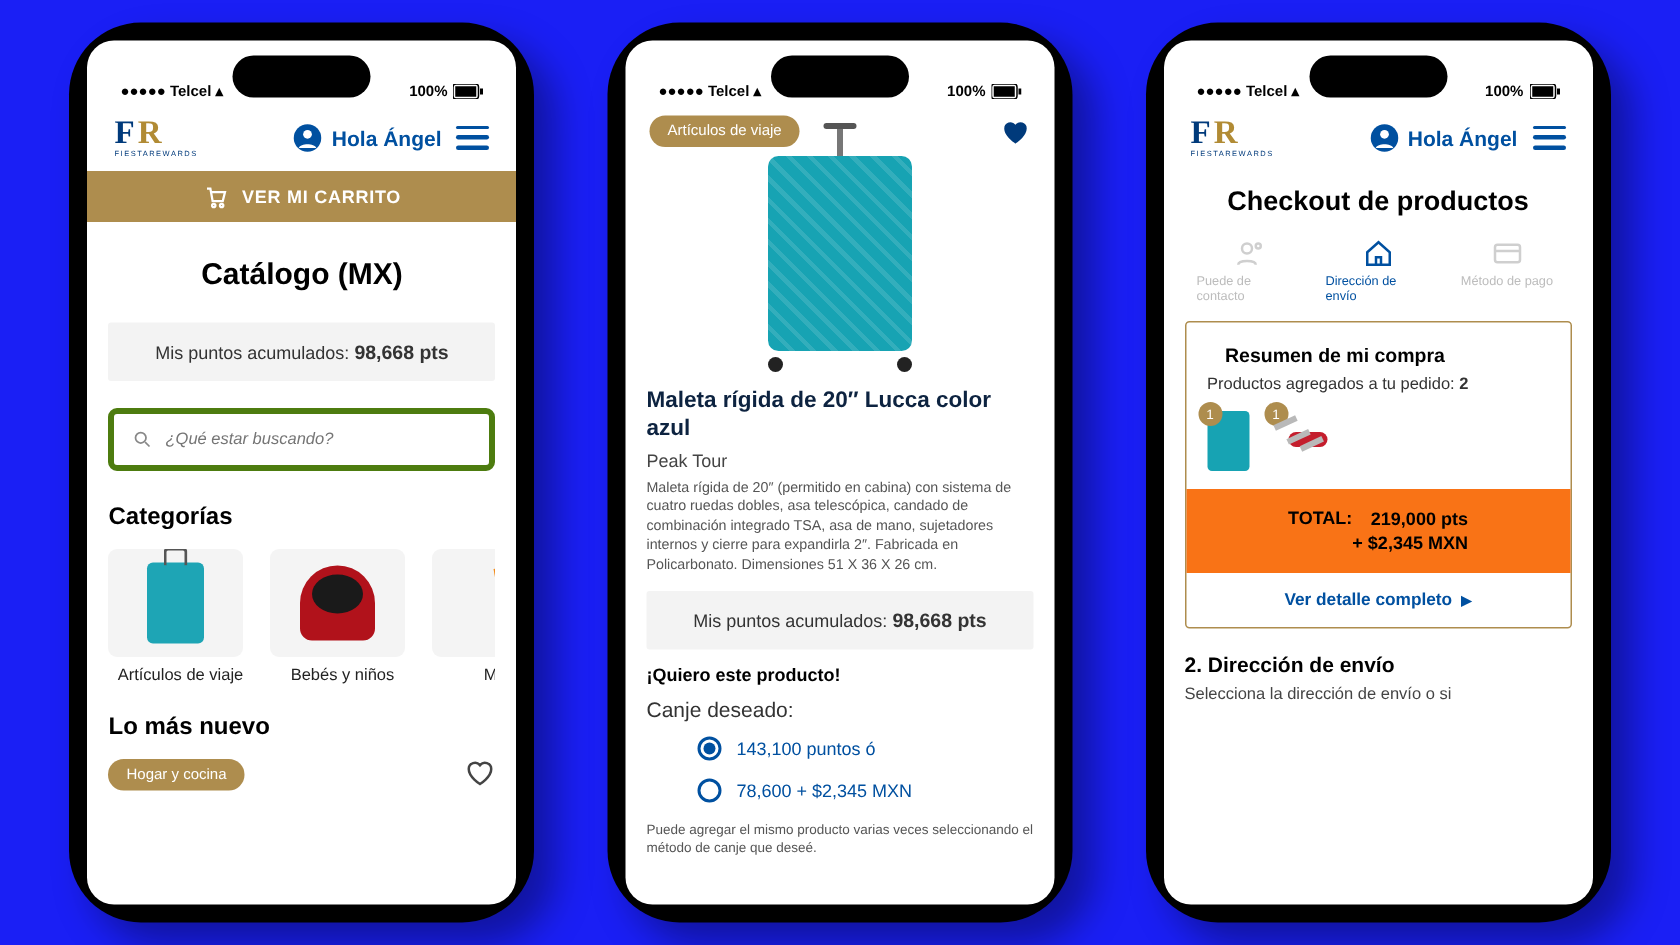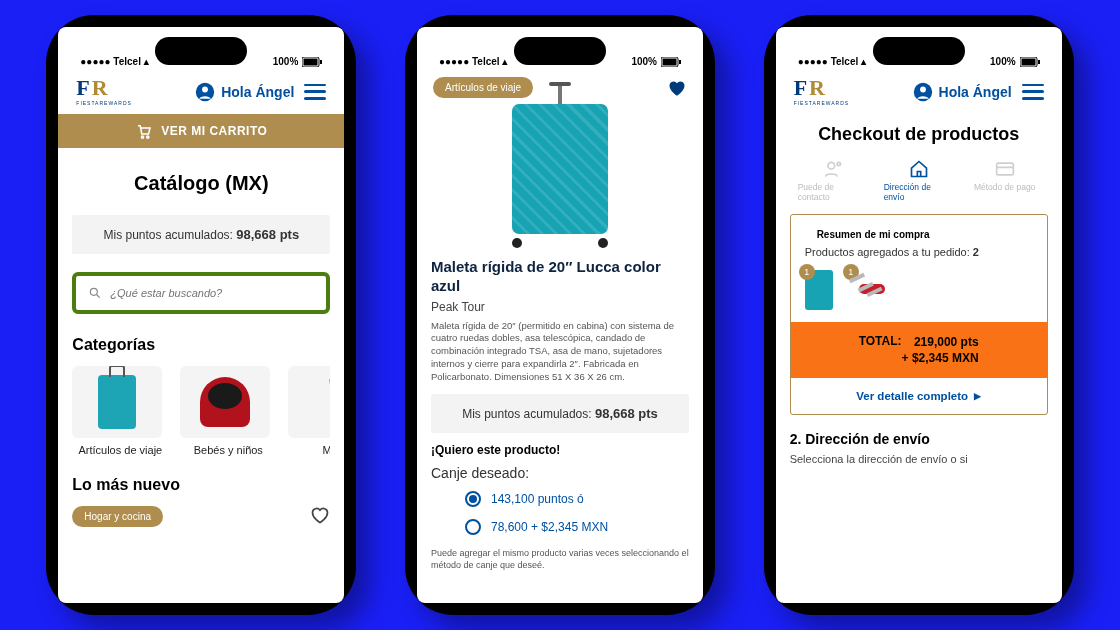--- a/index.html
+++ b/index.html
@@ -17,21 +17,21 @@
     padding: 12px;
     box-shadow: 14px 14px 24px rgba(0,0,0,.35);
     position: relative;
     flex-shrink:0;
   }
   .phone:before { 
     content:""; position:absolute; top:22px; left:50%; transform:translateX(-50%);
     width:92px; height:28px; background:#000; border-radius:20px; z-index:5;
   }
   .screen {
-    width:100%; height:100%; background:#fff; border-radius:8px;
+    width:100%; height:100%; background:#fff; border-radius:18px;
     overflow:hidden; position:relative;
   }
   .status {
     height:42px; display:flex; justify-content:space-between; align-items:flex-end;
     padding:0 22px 2px; font-size:10px; font-weight:600; color:#000;
   }
   .status .right { display:flex; align-items:center; gap:4px; }
   .wifi, .batt { display:inline-block; }
   .batt svg { vertical-align:middle; }
 
@@ -99,21 +99,21 @@
   .note { font-size:9px; color:#555; line-height:1.35;}
 
   
   .p3 h1 { font-size:18px; font-weight:800; text-align:center; margin:10px 0 14px;}
   .steps { display:flex; justify-content:space-around; font-size:8.5px; color:#bcbcbc; margin-bottom:12px;}
   .step { display:flex; flex-direction:column; align-items:center; gap:3px; width:70px;}
   .step svg{width:20px;height:20px; stroke:#cfcfcf; fill:none; stroke-width:2;}
   .step.active { color:#0050a0;}
   .step.active svg{stroke:#0050a0;}
   .gold-box { border:1.5px solid #ae8d4e; border-radius:3px; padding:14px 14px 12px; margin-bottom:16px;}
-  .gold-box h3{ font-size:10px; font-weight:800; margin-bottom:6px;padding-left:12px;}
+  .gold-box h3{ font-size:13px; font-weight:800; margin-bottom:6px;padding-left:12px;}
   .gold-box .line{ font-size:11px; color:#333; margin-bottom:12px;}
   .minis { display:flex; gap:16px; margin-bottom:12px;}
   .mini { position:relative;}
   .mini .badge { position:absolute; top:-6px; left:-6px; width:16px; height:16px; background:#ae8d4e; color:#fff; font-size:9px; border-radius:50%; display:flex; align-items:center; justify-content:center;}
   .mini-suit { width:28px; height:40px; background:#17a3b3; border-radius:3px;}
   .mini-knife { width:42px; height:34px; position:relative;}
   .mini-knife:before{content:"";position:absolute;left:10px;top:14px;width:26px;height:10px;background:#c41e2d;border-radius:5px;}
   .mini-knife:after{content:"";position:absolute;left:0;top:6px;width:16px;height:4px;background:#b9b9b9;transform:rotate(-25deg);box-shadow:4px 12px 0 #b9b9b9, 10px 20px 0 #b9b9b9;}
   .total-row { background:#f97316; padding:12px 10px; display:flex; justify-content:center; font-size:12px; font-weight:800; margin:0 -14px 12px;}
   .total-row .vals { text-align:right; line-height:1.35;}

